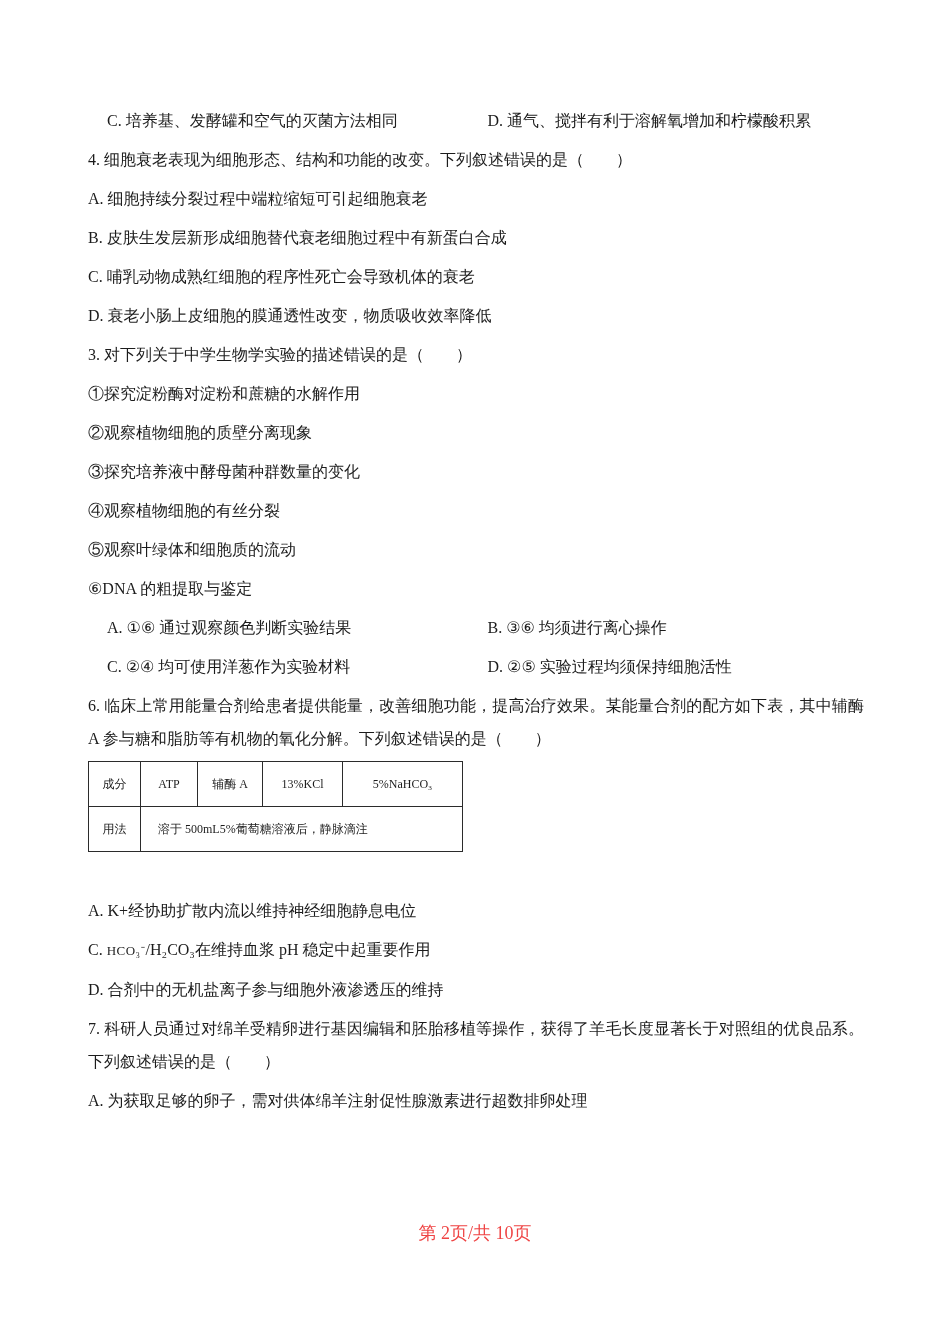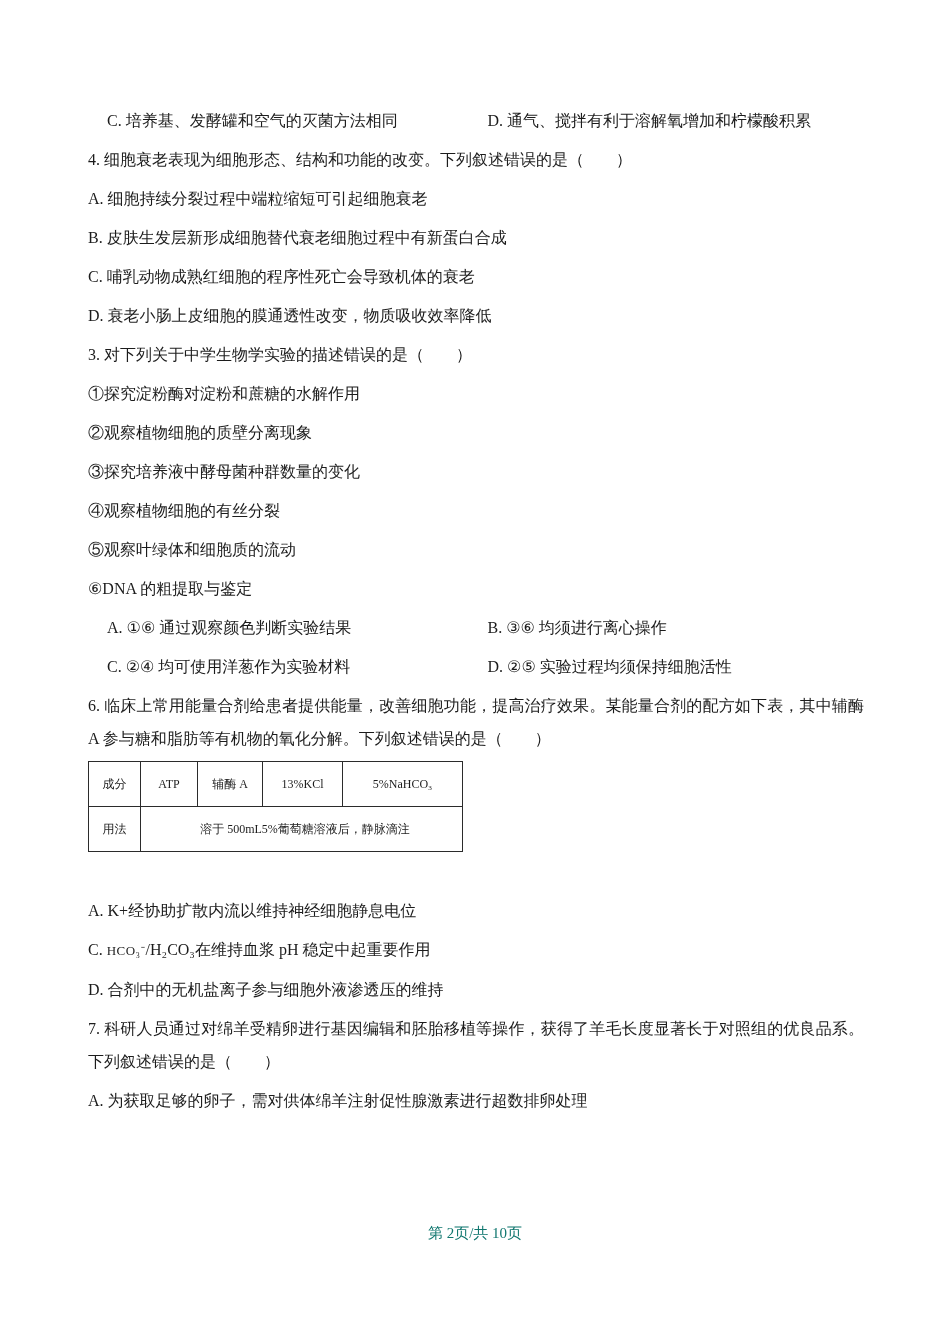--- a/index.html
+++ b/index.html
@@ -48,41 +48,41 @@
   table.qtable td {
     border: 1px solid #2b2b2b;
     height: 45px;
     text-align: center;
     vertical-align: middle;
     font-size: 12px;
     padding: 2px 4px;
     font-family: Liberation Serif, serif;
   }
   table.qtable td.left {
-    text-align: center;
-    padding-left: 11px;
+    text-align: left;
+    padding-left: 17px;
   }
   col.c1 { width: 52px; }
   col.c2 { width: 57px; }
   col.c3 { width: 65px; }
   col.c4 { width: 80px; }
   col.c5 { width: 120px; }
   .formula {
     font-family: "Liberation Serif", serif;
     font-size: 13px;
     letter-spacing: 0.5px;
   }
   .footer {
     position: absolute;
     top: 1222px;
     left: 0;
     width: 100%;
     text-align: center;
-    font-size: 15px;
-    color: #0f766e;
+    font-size: 18px;
+    color: #ef4444;
     line-height: 22px;
   }
 </style>
 </head>
 <body>
 
 <div class="page">
   <main class="content">
 
     <div class="line two-col">

